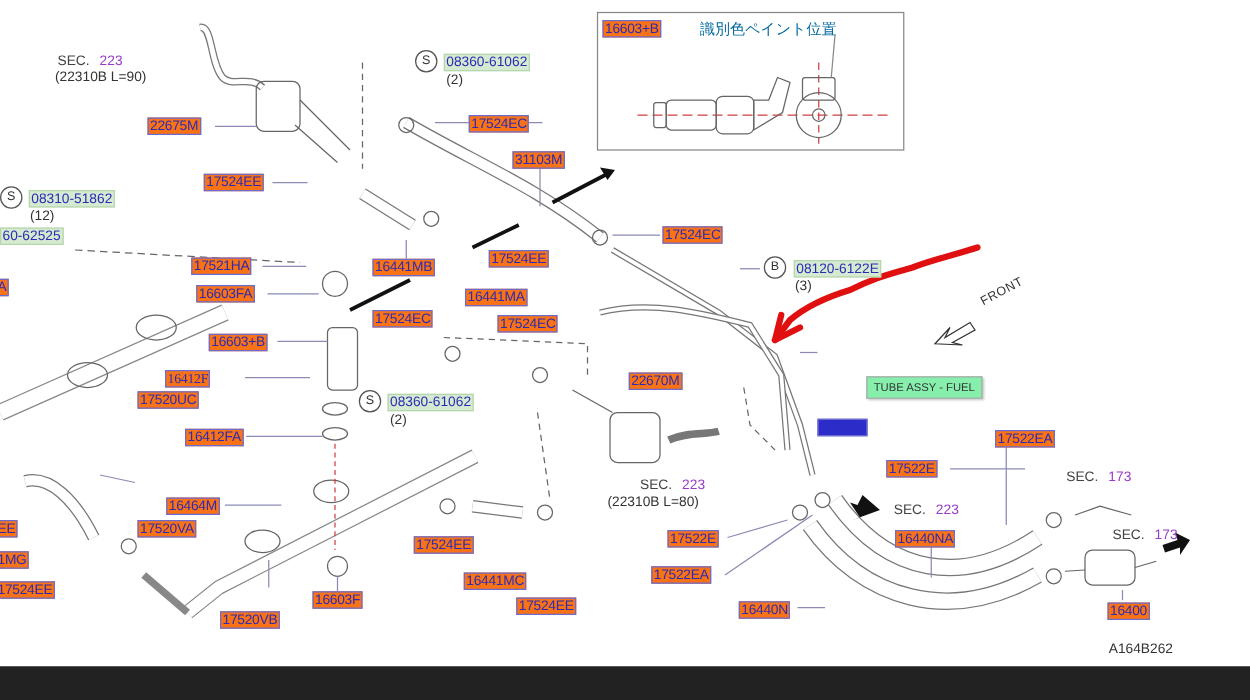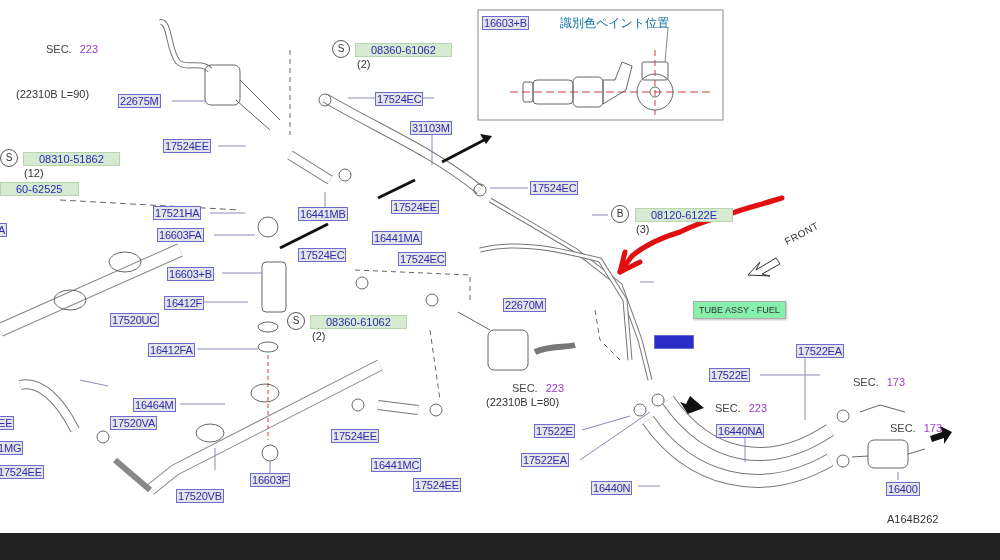--- a/index.html
+++ b/index.html
@@ -1,21 +1,21 @@
 <!DOCTYPE html>
 <html><head>
 <meta charset="utf-8">
 <style>
   html,body{margin:0;padding:0;}
   body{width:1000px;height:560px;overflow:hidden;background:#ffffff;position:relative;font-family:"Liberation Sans",sans-serif;}
   #canvas{position:absolute;left:0;top:0;width:1000px;height:533px;background:#fff;overflow:hidden;}
   #drawing{position:absolute;left:0;top:0;}
-  .part{position:absolute;font-size:11px;line-height:12px;padding:0 1px;background:#e5e5e5;color:#2b2bb5;border:1px solid #6b6bd0;white-space:nowrap;cursor:pointer;letter-spacing:-0.2px;}
+  .part{position:absolute;font-size:11px;line-height:12px;padding:0 1px;background:#f97316;color:#2b2bb5;border:1px solid #6b6bd0;white-space:nowrap;cursor:pointer;letter-spacing:-0.2px;}
   .part.sel{background:#2c2cc8;color:#2c2cc8;}
-  .bolt{position:absolute;font-size:11px;line-height:12px;padding:0 15px;background:#d5ead0;color:#2b2bb5;border:1px solid #b6d6ae;white-space:nowrap;cursor:pointer;}
+  .bolt{position:absolute;font-size:11px;line-height:12px;padding:0 1px;background:#d5ead0;color:#2b2bb5;border:1px solid #b6d6ae;white-space:nowrap;cursor:pointer;}
   .txt{position:absolute;font-size:11px;line-height:13px;color:#333;white-space:nowrap;}
   .sec{position:absolute;font-size:11px;line-height:13px;color:#444;white-space:nowrap;}
   .sec .num{color:#9a3bc9;margin-left:8px;}
   .circ{position:absolute;width:16px;height:16px;border:1px solid #555;border-radius:50%;font-size:10px;line-height:16px;text-align:center;color:#333;background:#fff;}
   .jp{position:absolute;font-size:12px;color:#0369a1;white-space:nowrap;}
   .tooltip{position:absolute;left:693px;top:301px;padding:3px 5px;font-size:9px;color:#333;background:#86efac;border:1px solid #aaa;box-shadow:1px 1px 2px rgba(0,0,0,0.25);white-space:nowrap;}
   .front{position:absolute;left:788px;top:236px;font-size:10px;color:#333;transform:rotate(-28deg);transform-origin:left bottom;letter-spacing:0.5px;}
   .code{position:absolute;left:887px;top:513px;font-size:11px;color:#333;}
   #bottombar{position:absolute;left:0;top:533px;width:1000px;height:27px;background:#222222;}
 </style>
@@ -153,21 +153,21 @@
     </g>
 
     <path d="M782 198 C760 205 745 208 730 214 C710 220 700 222 680 232 C660 238 645 245 632 256 L620 272" stroke="#e01010" stroke-width="5" stroke-linecap="round"></path>
     <path d="M620 272 L625 252 M620 272 L640 262" stroke="#e01010" stroke-width="5" stroke-linecap="round"></path>
   </svg>
 
   <span class="part" style="left:482px;top:16px;">16603+B</span>
   <span class="jp" style="left:560px;top:15px;">識別色ペイント位置</span>
 
   <div class="sec" style="left:46px;top:43px;"><span>SEC.</span><span class="num">223</span></div>
-  <div class="txt" style="left:16px;top:56px;margin-top:32px;">(22310B  L=90)</div>
+  <div class="txt" style="left:44px;top:56px;">(22310B  L=90)</div>
 
   <div class="sec" style="left:512px;top:382px;"><span>SEC.</span><span class="num">223</span></div>
   <div class="txt" style="left:486px;top:396px;">(22310B  L=80)</div>
 
   <div class="sec" style="left:715px;top:402px;"><span>SEC.</span><span class="num">223</span></div>
   <div class="sec" style="left:853px;top:376px;"><span>SEC.</span><span class="num">173</span></div>
   <div class="sec" style="left:890px;top:422px;"><span>SEC.</span><span class="num">173</span></div>
 
   <span class="circ" style="left:332px;top:40px;">S</span>
   <span class="bolt" style="left:355px;top:43px;">08360-61062</span>
@@ -185,21 +185,21 @@
 
   <span class="circ" style="left:287px;top:312px;">S</span>
   <span class="bolt" style="left:310px;top:315px;">08360-61062</span>
   <span class="txt" style="left:312px;top:330px;">(2)</span>
 
   <span class="part" style="left:118px;top:94px;">22675M</span>
   <span class="part" style="left:163px;top:139px;">17524EE</span>
   <span class="part" style="left:153px;top:206px;">17521HA</span>
   <span class="part" style="left:157px;top:228px;">16603FA</span>
   <span class="part" style="left:167px;top:267px;">16603+B</span>
-  <span class="part" style="left:164px;top:296px;">16412F</span>
+  <span class="part" style="left:132px;top:296px;font-family:Liberation Serif, serif;">16412F</span>
   <span class="part" style="left:110px;top:313px;">17520UC</span>
   <span class="part" style="left:148px;top:343px;">16412FA</span>
   <span class="part" style="left:110px;top:379px;margin-top:37px;">17520VA</span>
   <span class="part" style="left:133px;top:398px;">16464M</span>
   <span class="part" style="left:176px;top:489px;">17520VB</span>
   <span class="part" style="left:250px;top:473px;">16603F</span>
   <span class="part" style="left:375px;top:92px;">17524EC</span>
   <span class="part" style="left:410px;top:121px;">31103M</span>
   <span class="part" style="left:298px;top:207px;">16441MB</span>
   <span class="part" style="left:391px;top:200px;">17524EE</span>

